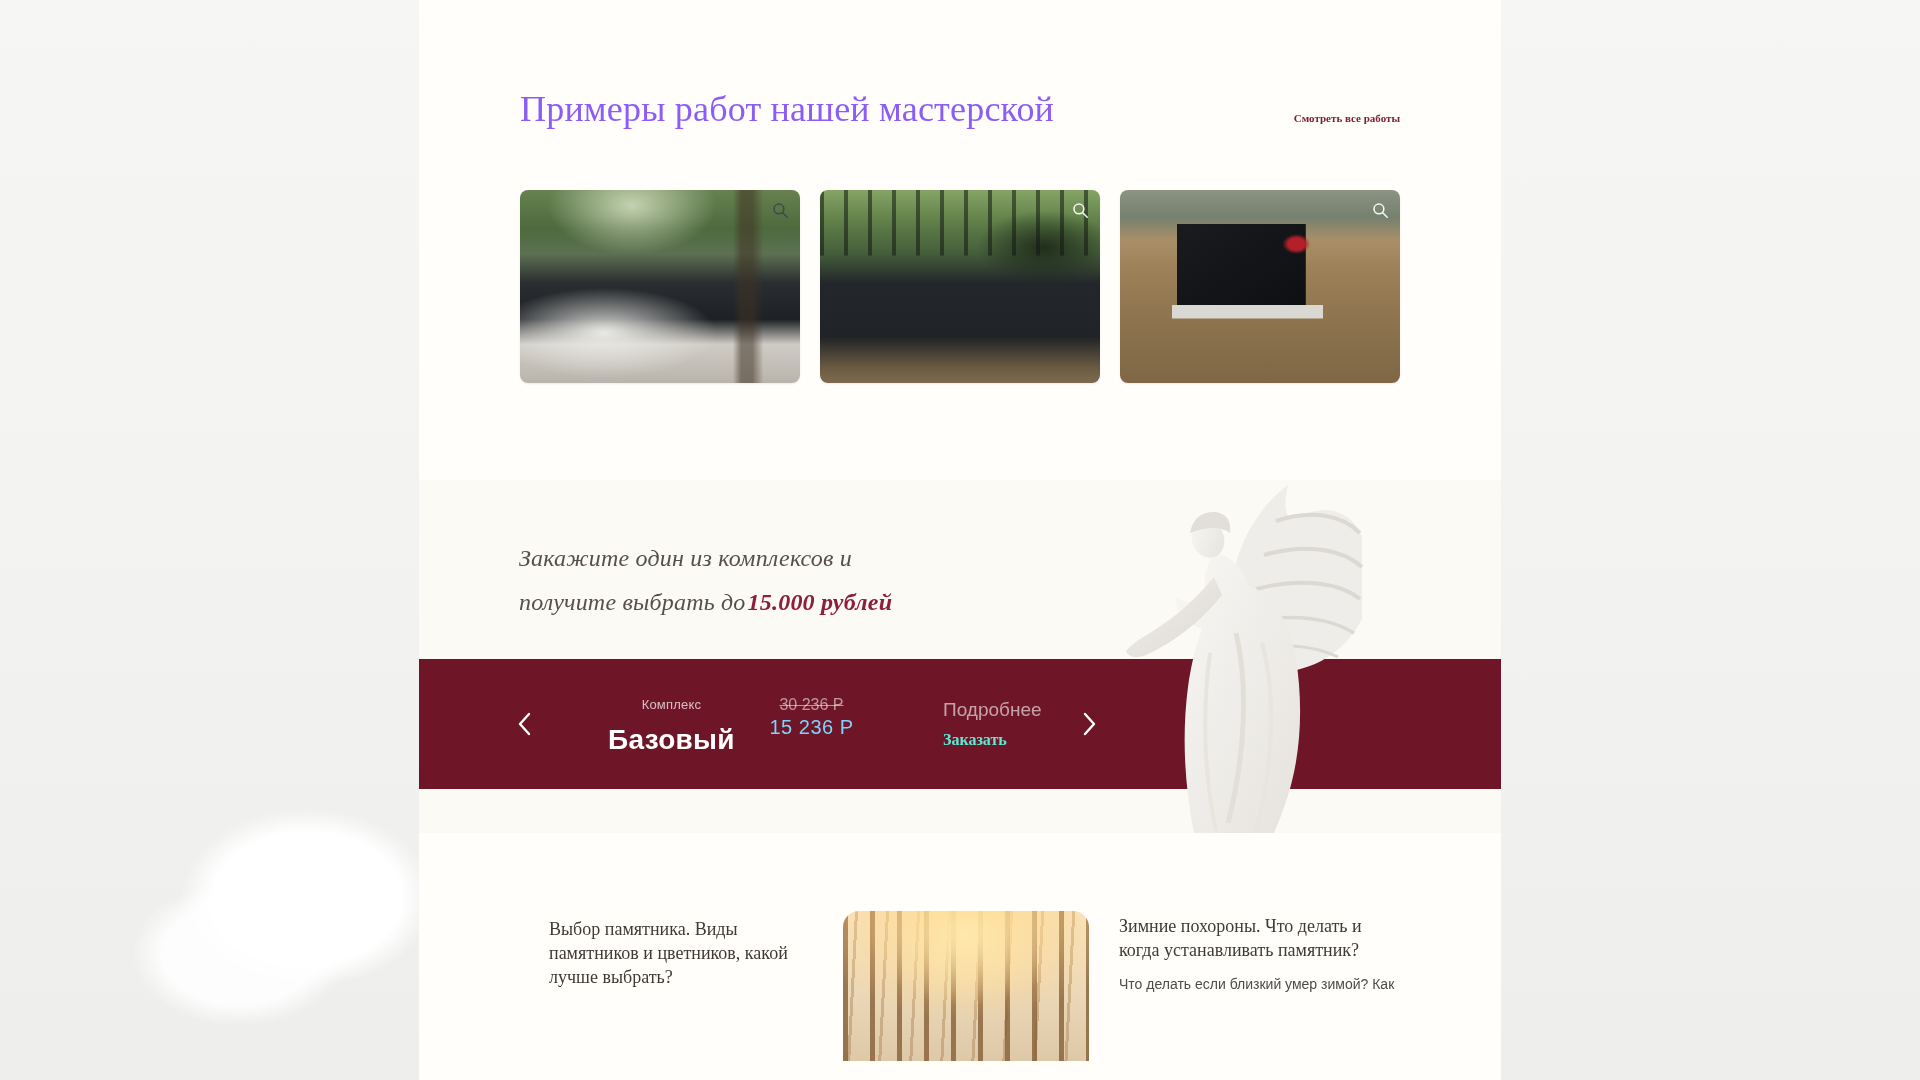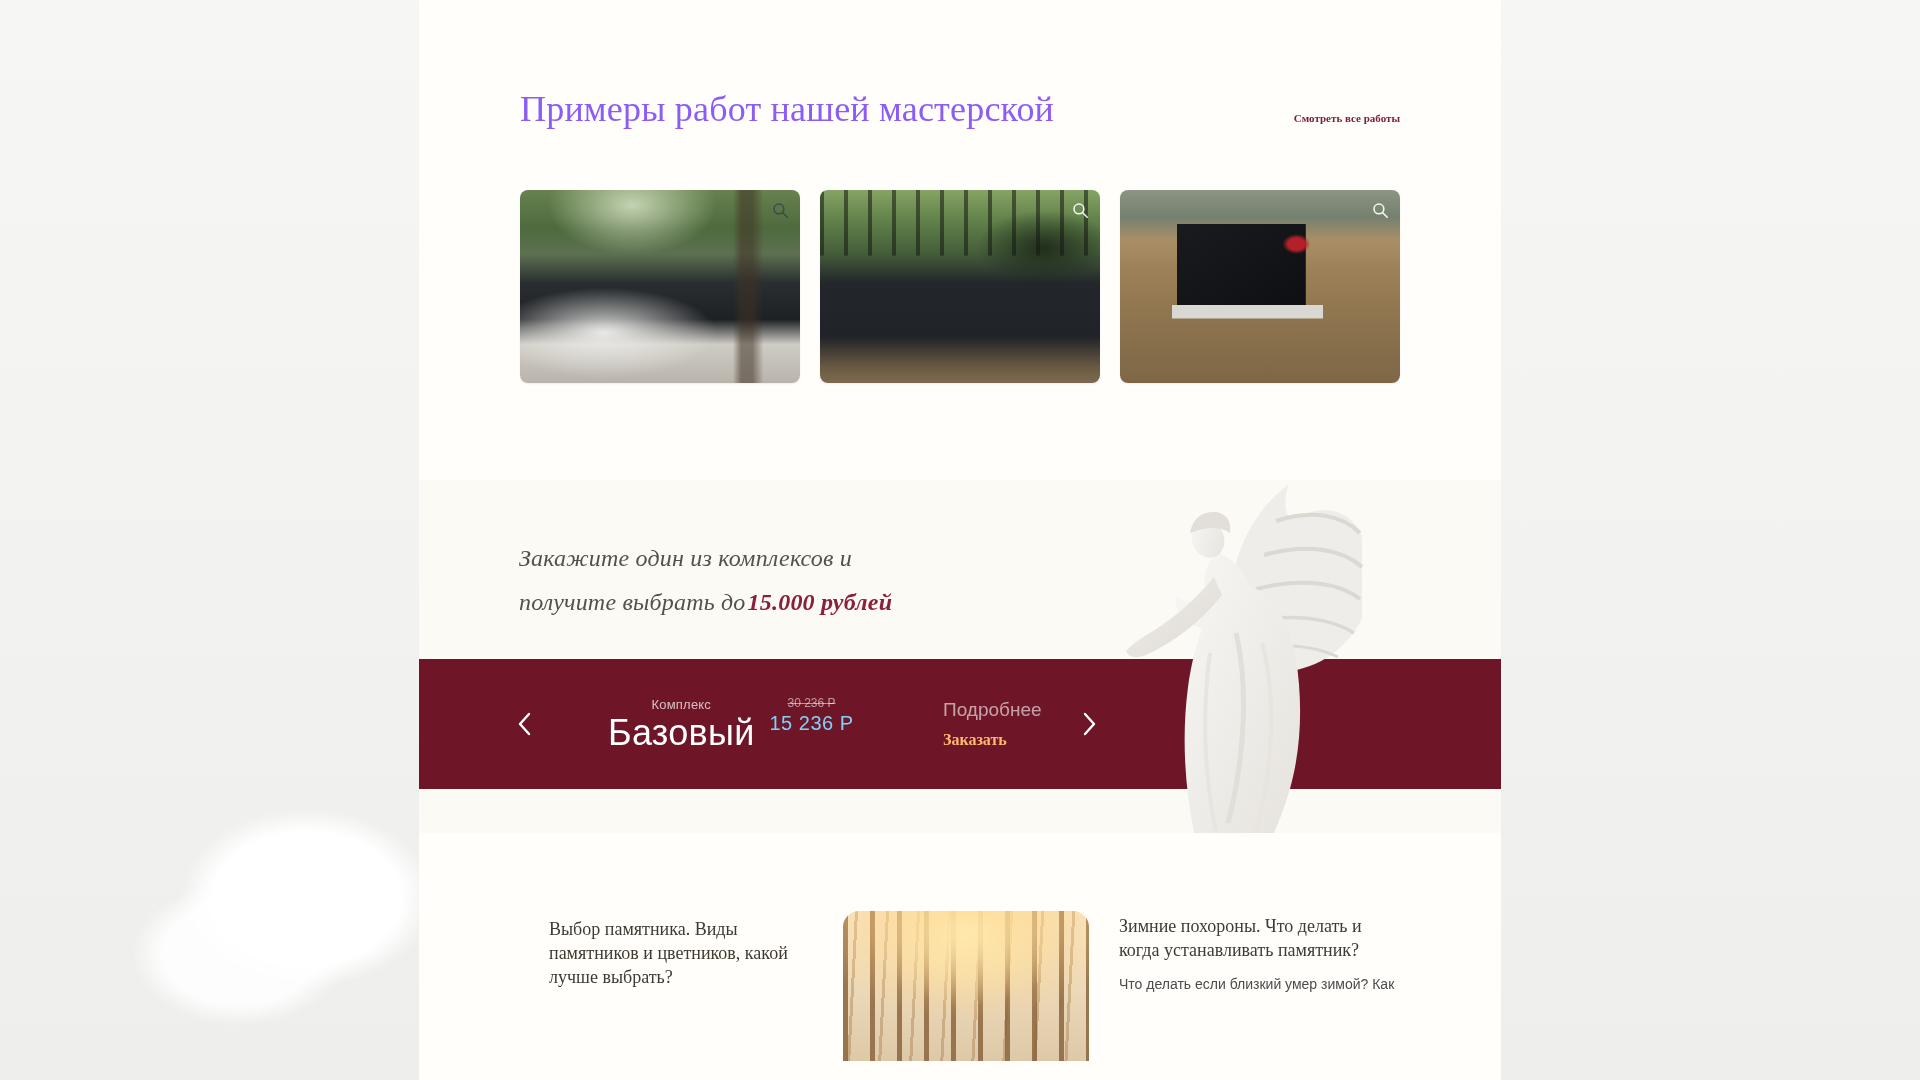--- a/index.html
+++ b/index.html
@@ -86,29 +86,29 @@
   }
   .car-btn{
     position:absolute;top:0;height:100%;width:30px;border:none;background:transparent;
     display:flex;align-items:center;justify-content:center;cursor:pointer;padding:0;
   }
   .car-btn svg{width:13px;height:24px;stroke:#fff;fill:none;stroke-width:2.4;stroke-linecap:round;stroke-linejoin:round;}
   .car-prev{left:90px;}
   .car-next{left:655px;}
   .slide-name{position:absolute;left:189px;top:38px;text-align:center;}
   .slide-label{font-size:13px;color:rgba(255,255,255,.72);letter-spacing:.2px;}
-  .slide-title{font-size:36px;font-weight:400;color:#fff;margin-top:0;letter-spacing:.3px;}
+  .slide-title{font-size:28px;font-weight:700;color:#fff;margin-top:12px;letter-spacing:.3px;}
   .slide-price{position:absolute;left:330px;top:37px;width:125px;text-align:center;}
-  .old-price{font-size:12px;color:rgba(255,255,255,.55);text-decoration:line-through;}
+  .old-price{font-size:16px;color:rgba(255,255,255,.55);text-decoration:line-through;}
   .new-price{font-size:20px;font-weight:400;color:#7dd3fc;margin-top:2px;letter-spacing:.5px;}
   .slide-links{position:absolute;left:524px;top:40px;}
   .details-link{font-size:19px;color:rgba(255,255,255,.6);text-decoration:none;display:block;cursor:pointer;}
   .order-link{
     font-family:"Liberation Serif","DejaVu Serif",serif;
-    font-size:16px;font-weight:700;color:#fdba74;text-decoration:none;display:block;margin-top:10px;cursor:pointer;
+    font-size:16px;font-weight:700;color:#5eead4;text-decoration:none;display:block;margin-top:10px;cursor:pointer;
   }
   .statue{position:absolute;left:705px;top:3px;width:240px;height:350px;z-index:2;}
 
   
   .materials{margin-top:72px;}
   .articles{position:relative;margin-top:55px;height:180px;}
   .article-title{
     font-family:"Liberation Serif","DejaVu Serif",serif;
     font-size:18px;line-height:24px;color:#403a33;margin:0;font-weight:400;
   }

